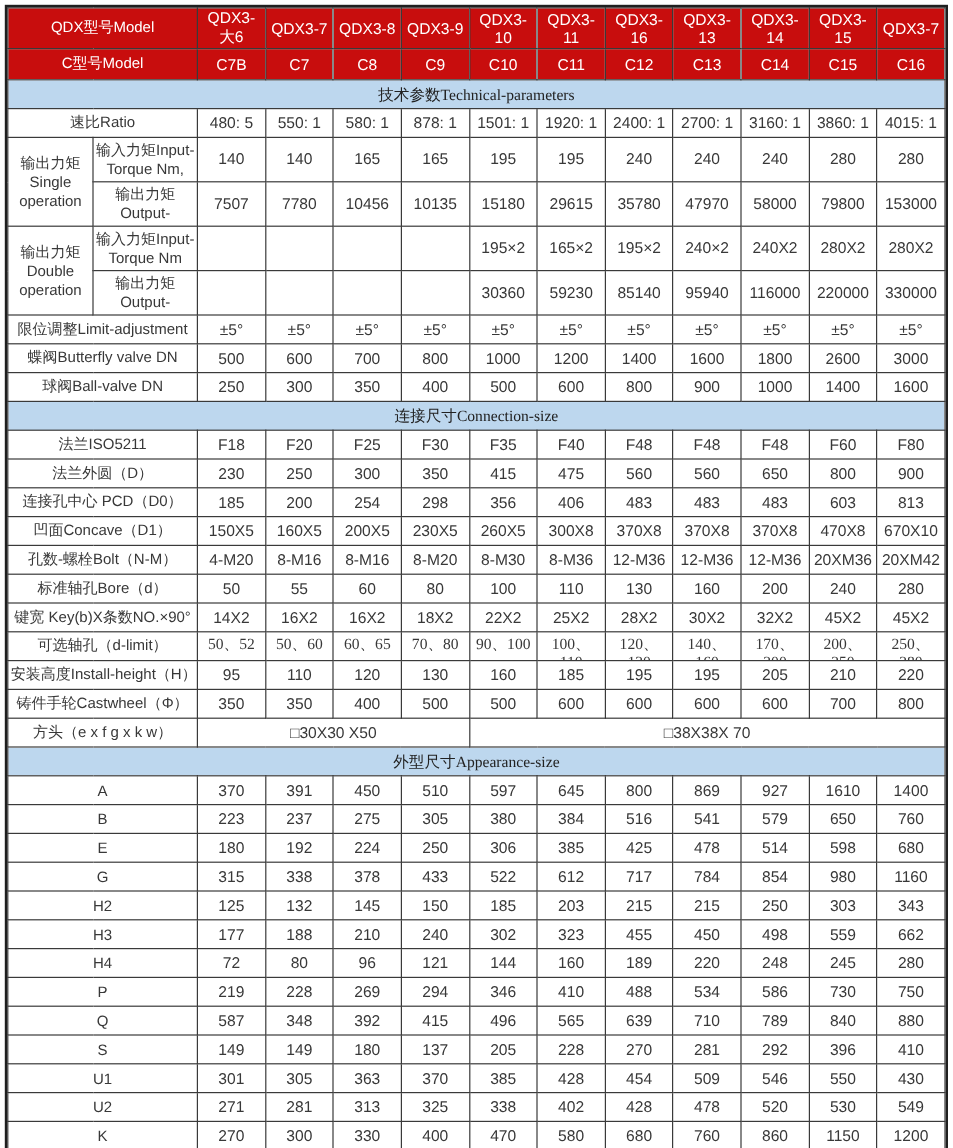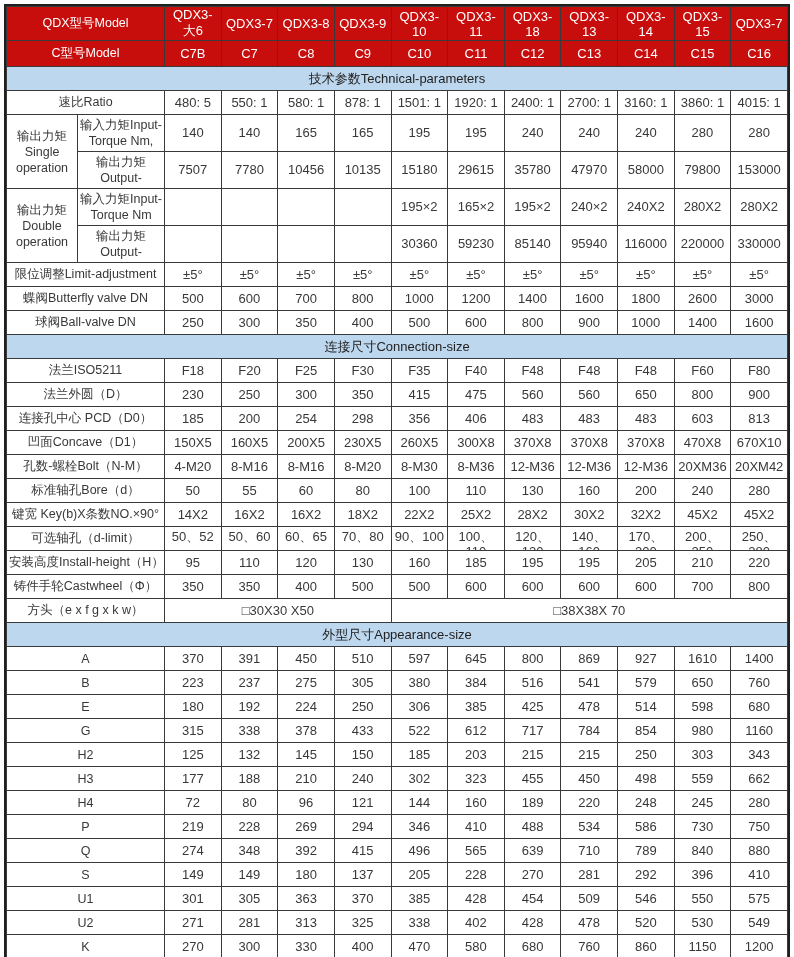--- a/index.html
+++ b/index.html
@@ -7,28 +7,28 @@
     width:794px;box-sizing:border-box;padding:4px;
     font-family:"Liberation Sans","DejaVu Sans",sans-serif;
   }
   .frame{border:2px solid #1f1f1f;}
   table{border-collapse:collapse;width:100%;table-layout:fixed;}
   td{
     border:1px solid #3a3a3a;text-align:center;vertical-align:middle;
     color:#383838;font-size:13px;padding:0 2px;overflow:hidden;
   }
   tr.red td{background:#c80d0d;color:#ffffff;height:25px;}
-  tr.band td{background:#bdd7ee;color:#222222;height:23px;font-size:13px;}
+  tr.band td{background:#bdd7ee;color:#222222;height:23px;font-size:13px;font-family:Liberation Serif, serif;}
   tr.reg td{height:23px;}
   tr.tall td{height:36px;line-height:16px;}
   td.group,td.sub{white-space:pre-line;font-size:12.5px;}
   td.rowlabel{font-size:12.5px;white-space:nowrap;text-align:center;}
   .clipbox{
     height:23px;overflow:hidden;line-height:15px;white-space:pre-line;
-    padding-top:2px;box-sizing:border-box;
+    padding-top:2px;box-sizing:border-box;font-family:Liberation Serif, serif;
   }
 </style>
 </head>
 <body>
 
 <div class="frame">
   <table>
     <colgroup>
       <col style="width:71px">
         <col style="width:87px">
@@ -46,21 +46,21 @@
     </colgroup>
     <tbody>
         <tr class="red">
           <td class="rowlabel" colspan="2">QDX型号Model</td>
           <td>QDX3-大6</td>
           <td>QDX3-7</td>
           <td>QDX3-8</td>
           <td>QDX3-9</td>
           <td>QDX3-10</td>
           <td>QDX3-11</td>
-          <td>QDX3-18</td>
+          <td>QDX3-16</td>
           <td>QDX3-13</td>
           <td>QDX3-14</td>
           <td>QDX3-15</td>
           <td>QDX3-7</td>
         </tr>
         <tr class="red">
           <td class="rowlabel" colspan="2">C型号Model</td>
           <td>C7B</td>
           <td>C7</td>
           <td>C8</td>
@@ -483,21 +483,21 @@
           <td>346</td>
           <td>410</td>
           <td>488</td>
           <td>534</td>
           <td>586</td>
           <td>730</td>
           <td>750</td>
         </tr>
         <tr class="reg">
           <td class="rowlabel" colspan="2">Q</td>
-          <td>274</td>
+          <td>587</td>
           <td>348</td>
           <td>392</td>
           <td>415</td>
           <td>496</td>
           <td>565</td>
           <td>639</td>
           <td>710</td>
           <td>789</td>
           <td>840</td>
           <td>880</td>
@@ -521,21 +521,21 @@
           <td>301</td>
           <td>305</td>
           <td>363</td>
           <td>370</td>
           <td>385</td>
           <td>428</td>
           <td>454</td>
           <td>509</td>
           <td>546</td>
           <td>550</td>
-          <td>575</td>
+          <td>430</td>
         </tr>
         <tr class="reg">
           <td class="rowlabel" colspan="2">U2</td>
           <td>271</td>
           <td>281</td>
           <td>313</td>
           <td>325</td>
           <td>338</td>
           <td>402</td>
           <td>428</td>

